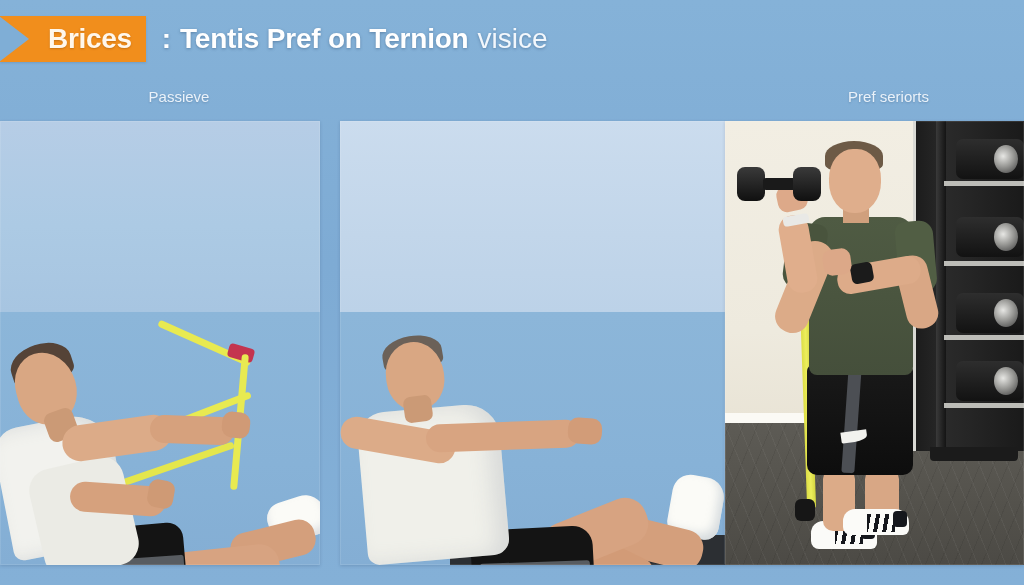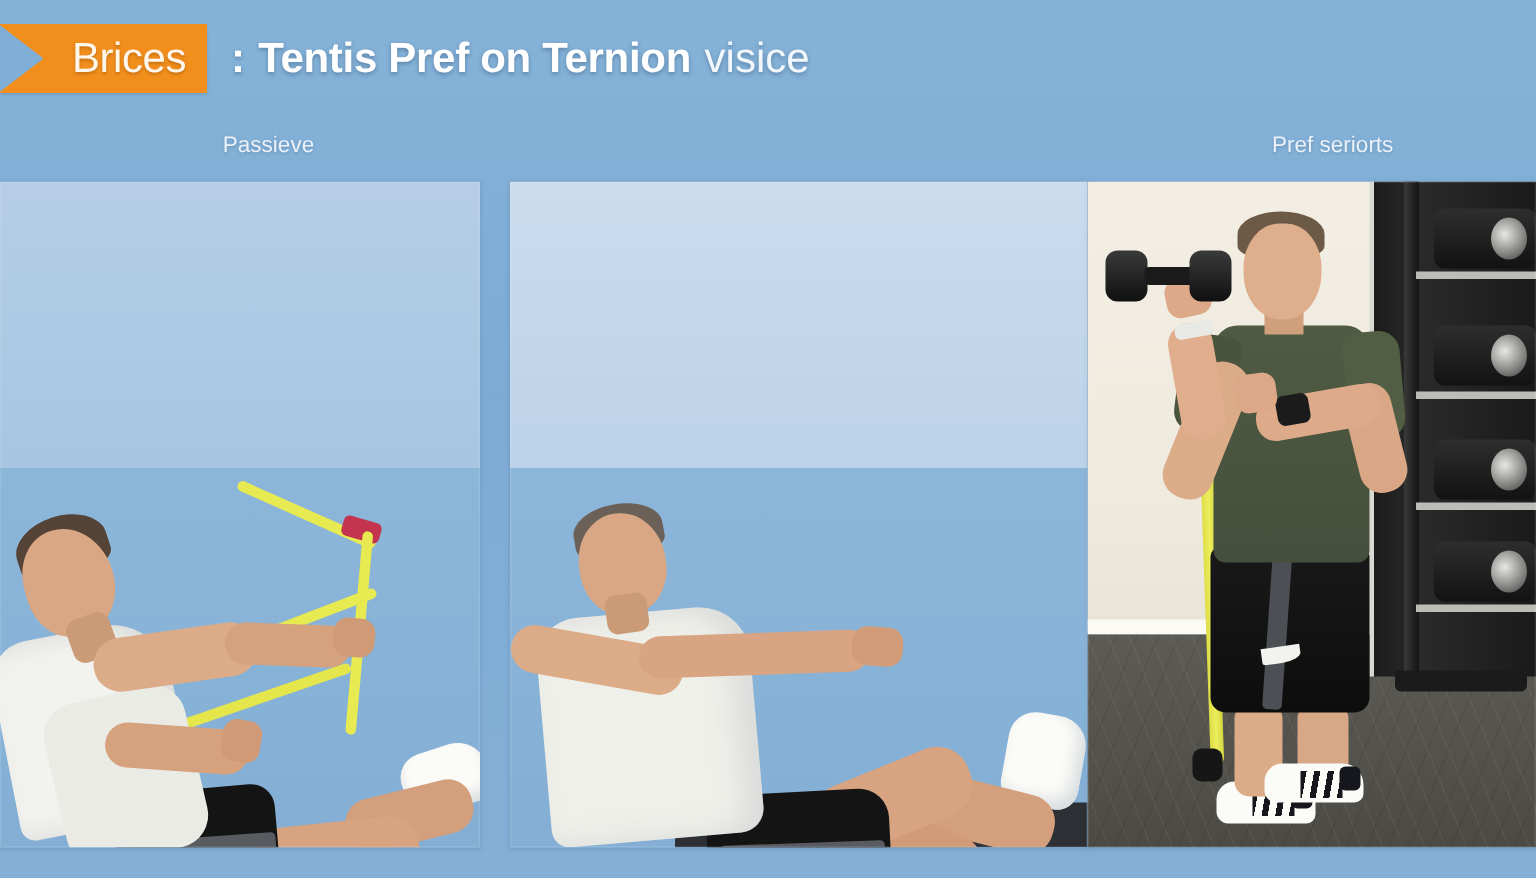--- a/index.html
+++ b/index.html
@@ -49,21 +49,21 @@
     content: "";
     position: absolute;
     left: -1px; top: 0;
     width: 30px; height: 46px;
     background: #7FAED6;
     clip-path: polygon(0 0, 0 100%, 100% 50%);
   }
   .badge-label {
     color: #FFF7EC;
     font-size: 28px;
-    font-weight: normal;
+    font-weight: bold;
     letter-spacing: -0.3px;
     text-shadow: 0 1px 2px rgba(120,60,0,0.35);
     white-space: nowrap;
   }
   .title-rest {
     margin-left: 16px;
     font-size: 28px;
     color: #FFFFFF;
     white-space: nowrap;
     text-shadow: 0 1px 3px rgba(45,75,110,0.45);

